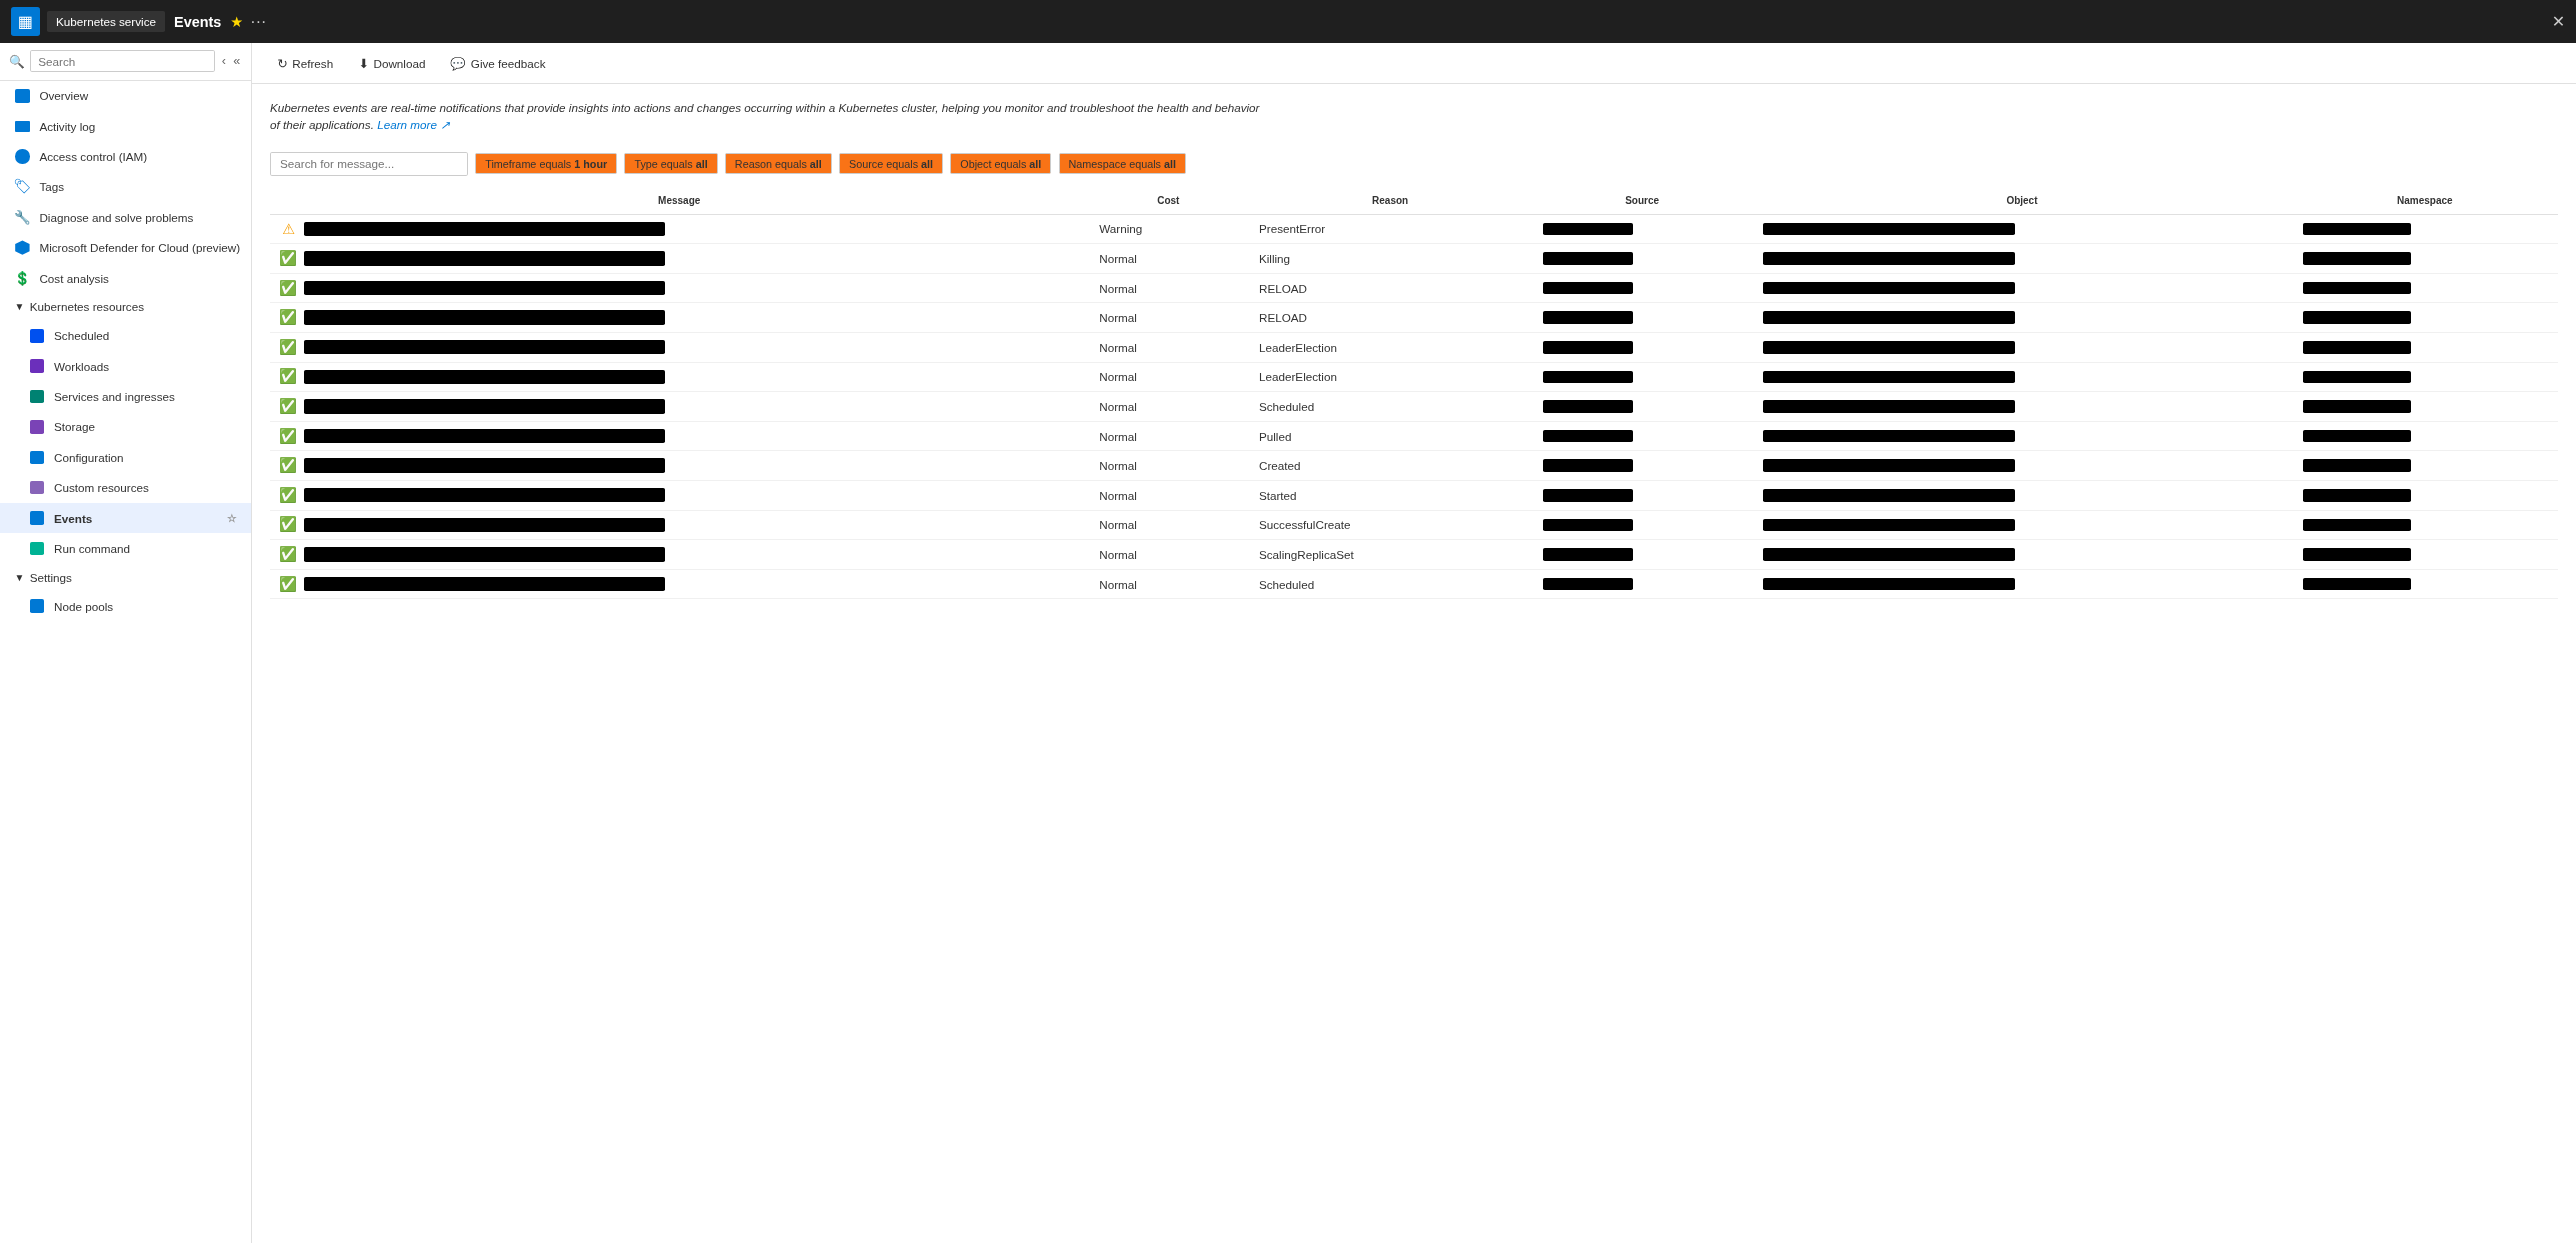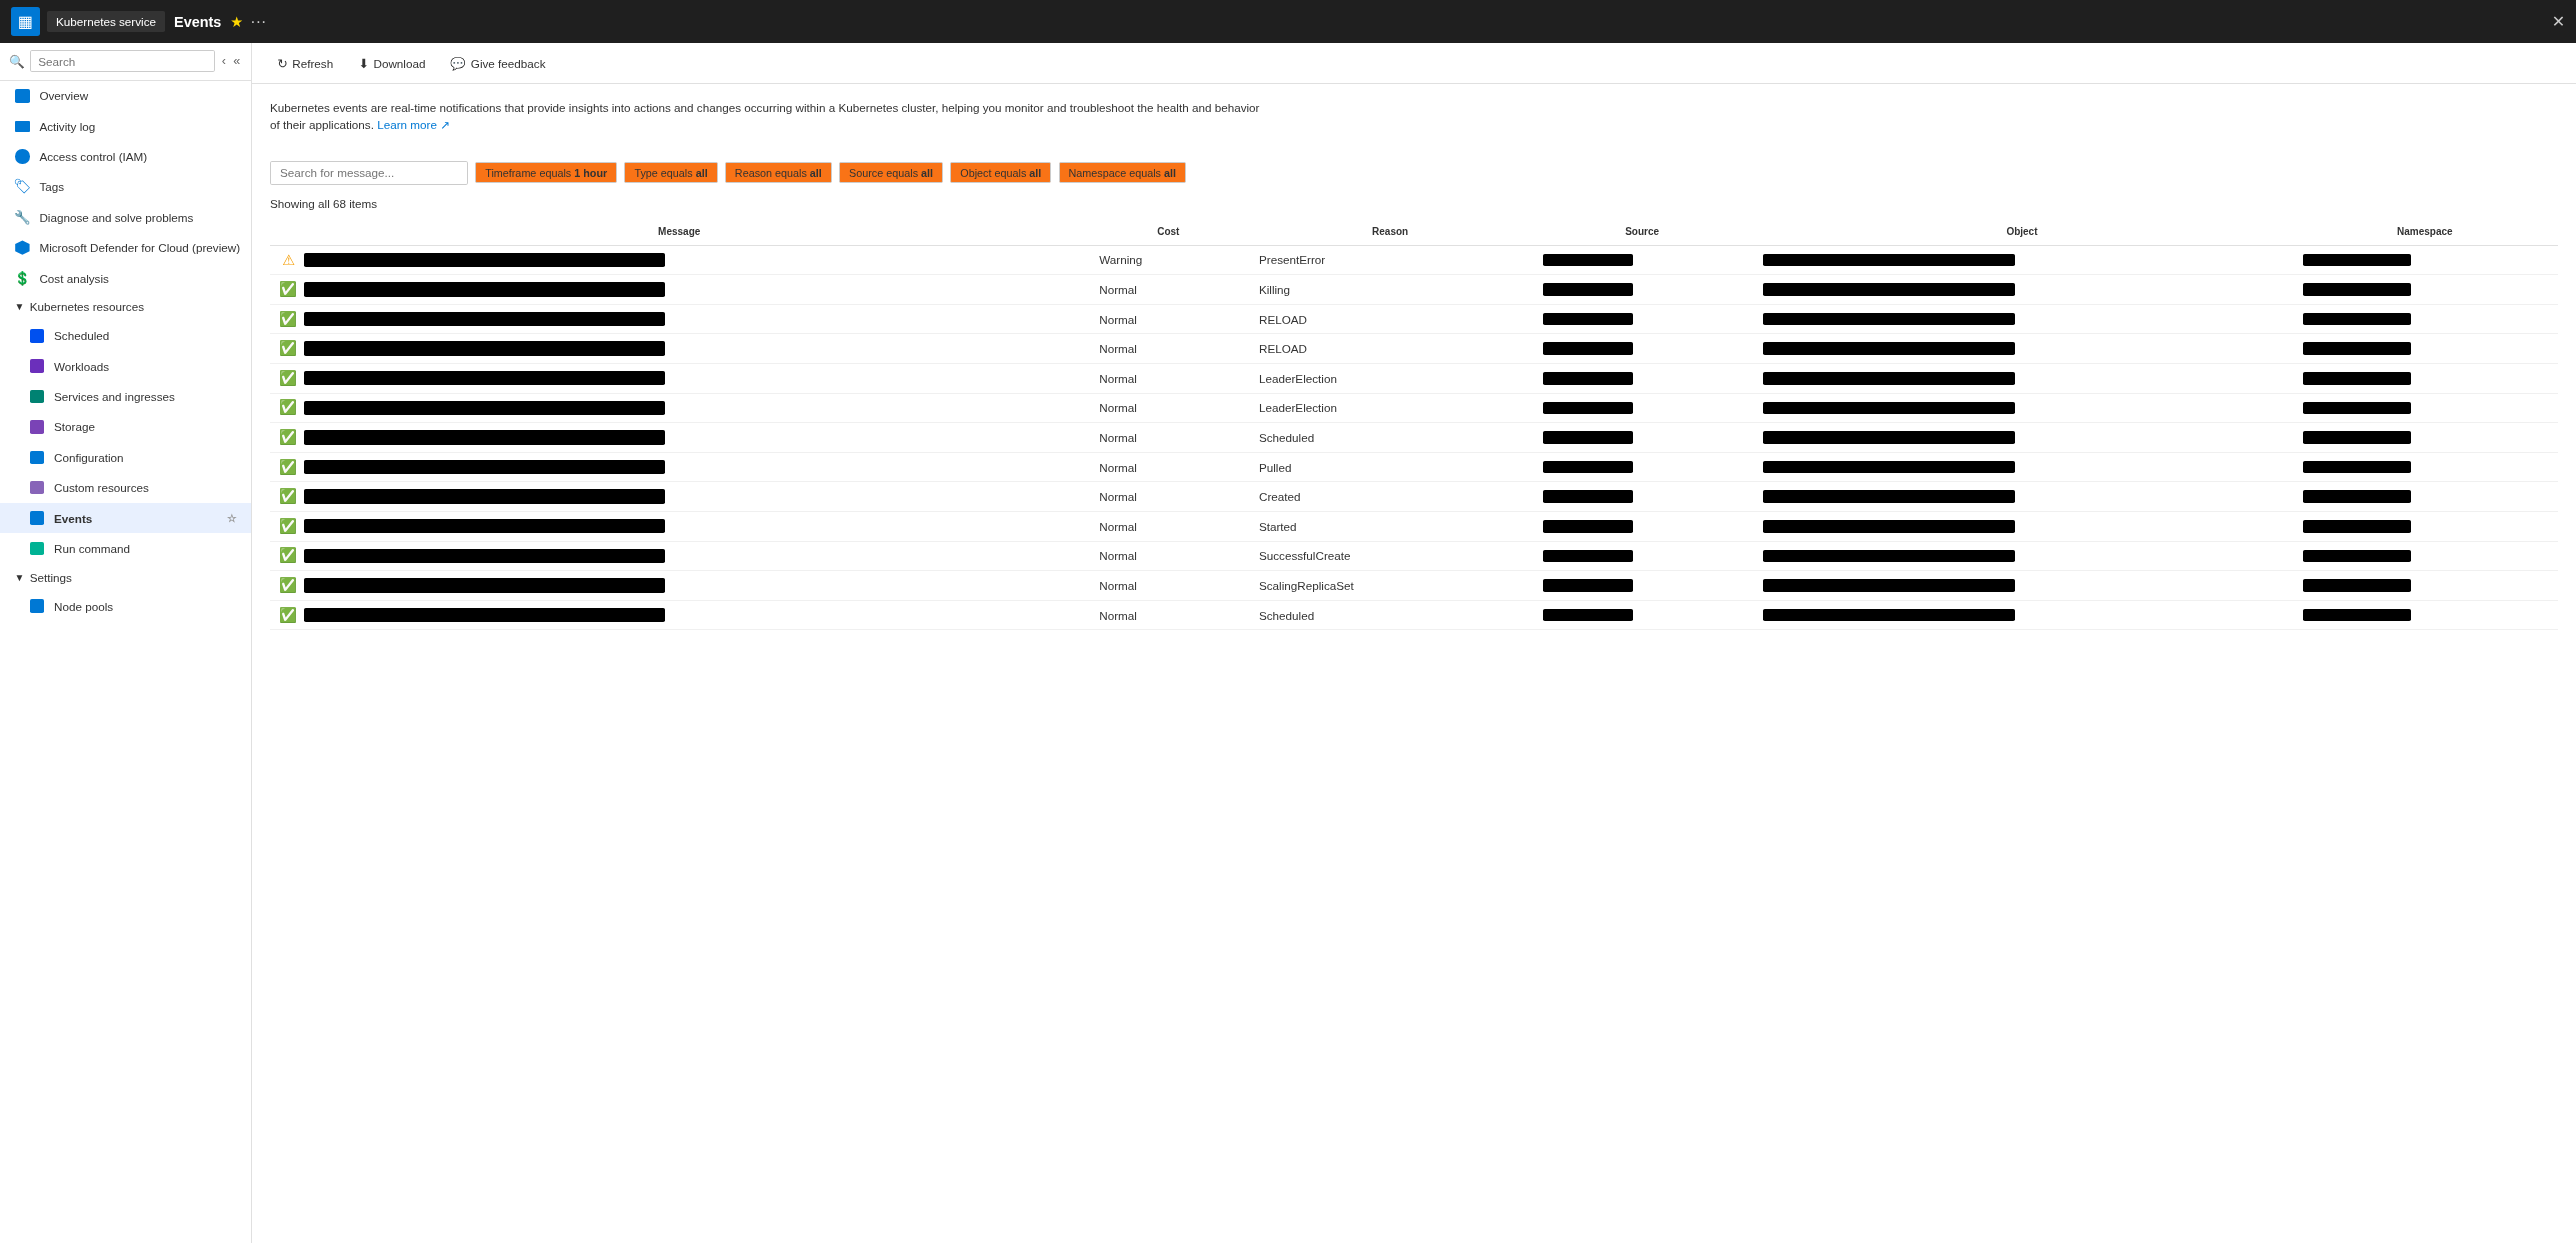--- a/index.html
+++ b/index.html
@@ -75,21 +75,21 @@
     .toolbar-btn {
       display: flex; align-items: center; gap: 4.5px; padding: 5.4px 10.8px;
       background: transparent; border: none; cursor: pointer; font-size: 11.7px; color: #333;
       border-radius: 1.8px;
     }
     .toolbar-btn-icon { font-size: 12.6px; }
 
     
     .content-body { padding: 14.4px 18px; flex: 1; overflow: auto; }
 
-    .description { font-size: 11.7px; color: #333; line-height: 1.5; margin-bottom: 27px; max-width: 991px; }
+    .description { font-size: 11.7px; color: #333; line-height: 1.5; margin-bottom: 18px; max-width: 991px; font-style: italic; }
     .description a { color: #0078d4; text-decoration: none; }
 
     
     .filters-row { display: flex; align-items: center; gap: 7.2px; margin-bottom: 12.6px; flex-wrap: wrap; }
     .filter-search {
       border: 0.9px solid #ccc; border-radius: 1.8px; padding: 4.5px 9px;
       font-size: 11.7px; width: 198px; outline: none; color: #999;
     }
     .filter-chip {
       border: 0.9px solid #ccc; border-radius: 1.8px; padding: 3.6px 9px;
@@ -301,21 +301,20 @@
           <span>Source equals</span> <span class="bold">all</span>
         </div>
         <div class="filter-chip">
           <span>Object equals</span> <span class="bold">all</span>
         </div>
         <div class="filter-chip">
           <span>Namespace equals</span> <span class="bold">all</span>
         </div>
       </div>
 
-      <div class="items-count">Showing all 68 items</div>
 
       <table class="events-table">
         <thead>
           <tr>
             <th class="col-message">Message</th>
             <th class="col-type">Cost</th>
             <th class="col-reason">Reason</th>
             <th class="col-source">Source</th>
             <th class="col-object">Object</th>
             <th class="col-namespace">Namespace</th>

